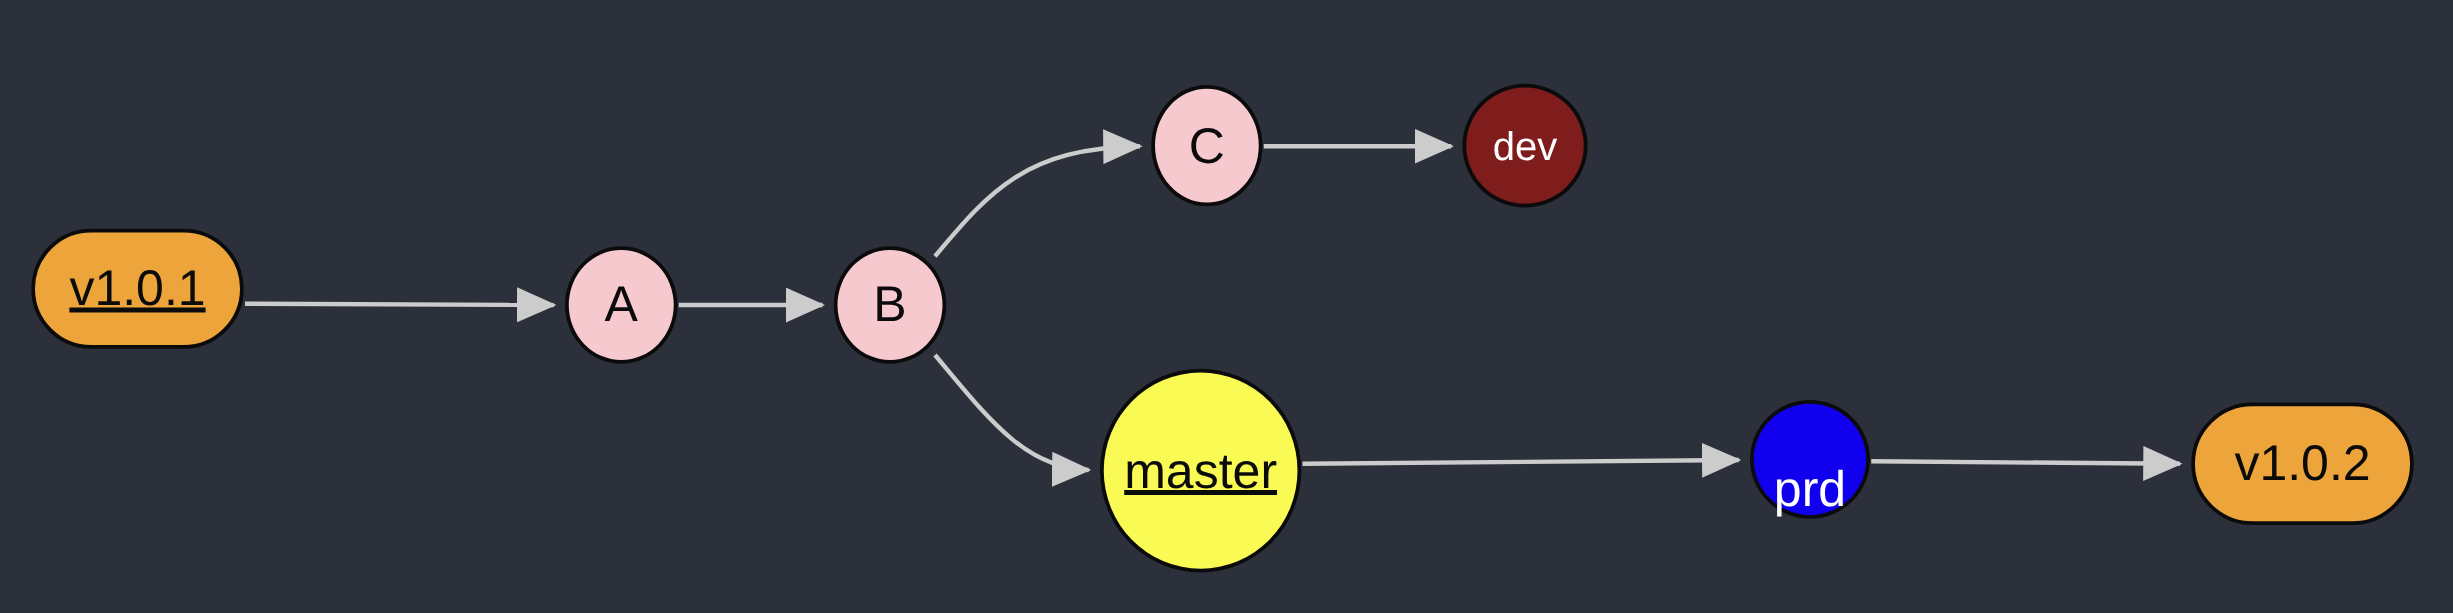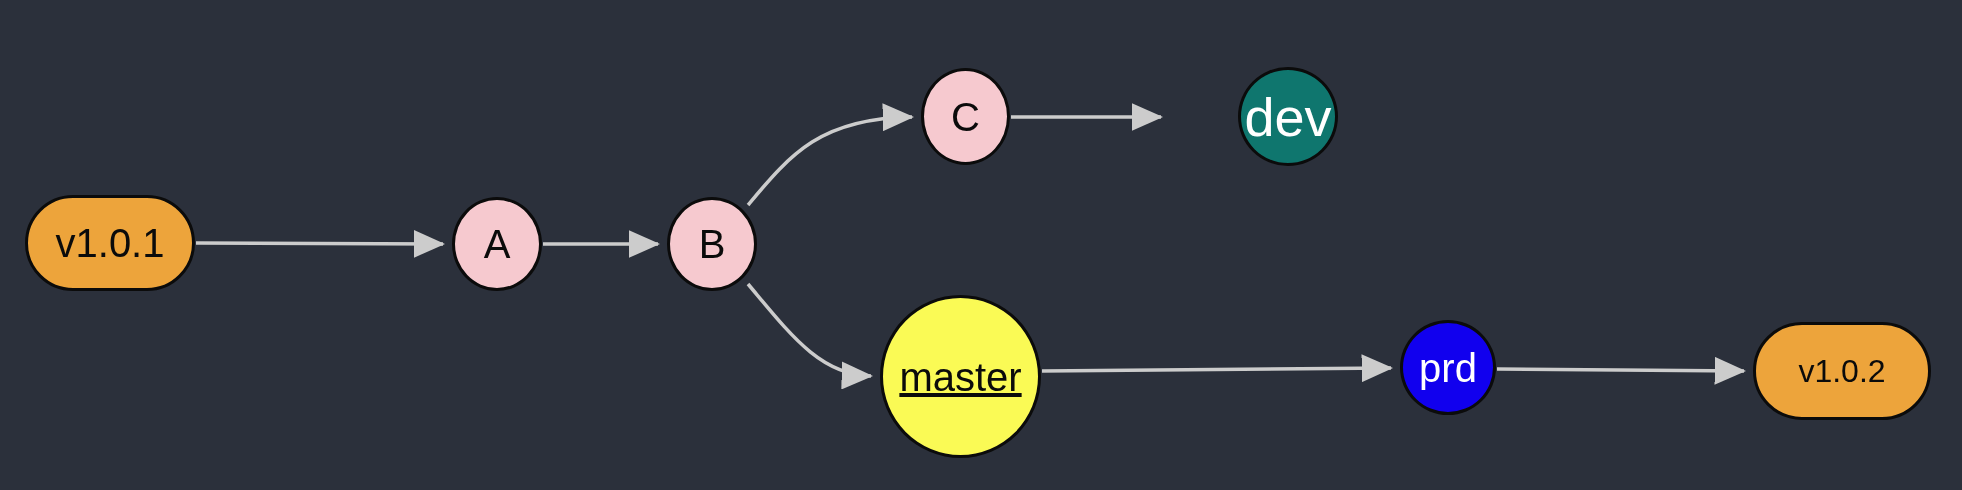--- a/index.html
+++ b/index.html
@@ -54,38 +54,38 @@
         <path d="M 196 243 L 443 244" fill="none" stroke="#cccccc" stroke-width="3.5" marker-end="url(#arrowhead)"></path>
         <path d="M 543 244 L 658 244" fill="none" stroke="#cccccc" stroke-width="3.5" marker-end="url(#arrowhead)"></path>
         <path d="M 748 205 C 790 155 820 118 912 117" fill="none" stroke="#cccccc" stroke-width="3.5" marker-end="url(#arrowhead)"></path>
         <path d="M 748 284 C 790 334 820 375 871 376" fill="none" stroke="#cccccc" stroke-width="3.5" marker-end="url(#arrowhead)"></path>
         <path d="M 1011 117 L 1161 117" fill="none" stroke="#cccccc" stroke-width="3.5" marker-end="url(#arrowhead)"></path>
         <path d="M 1042 371 L 1391 368" fill="none" stroke="#cccccc" stroke-width="3.5" marker-end="url(#arrowhead)"></path>
         <path d="M 1497 369 L 1744 371" fill="none" stroke="#cccccc" stroke-width="3.5" marker-end="url(#arrowhead)"></path>
       </g>
   </svg>
   <div id="node-layer">
-      <div class="node stadium" style="left: 25px; top: 195px; width: 170px; height: 96px; background: rgb(237, 164, 59); border-color: rgb(11, 11, 11); color: rgb(11, 11, 11); font-size: 40px;">
+      <div class="node stadium" style="left: 25px; top: 183px; width: 170px; height: 96px; background: rgb(237, 164, 59); border-color: rgb(11, 11, 11); color: rgb(11, 11, 11); font-size: 40px; text-decoration: underline;">
         <span class="label">v1.0.1</span>
       </div>
       <div class="node ellipse" style="left: 452px; top: 197px; width: 90px; height: 94px; background: rgb(246, 201, 207); border-color: rgb(11, 11, 11); color: rgb(11, 11, 11); font-size: 40px;">
         <span class="label">A</span>
       </div>
       <div class="node ellipse" style="left: 667px; top: 197px; width: 90px; height: 94px; background: rgb(246, 201, 207); border-color: rgb(11, 11, 11); color: rgb(11, 11, 11); font-size: 40px;">
         <span class="label">B</span>
       </div>
       <div class="node ellipse" style="left: 921px; top: 68px; width: 89px; height: 97px; background: rgb(246, 201, 207); border-color: rgb(11, 11, 11); color: rgb(11, 11, 11); font-size: 40px;">
         <span class="label">C</span>
       </div>
-      <div class="node ellipse" style="left: 1238px; top: 67px; width: 100px; height: 99px; background: #0f766e; border-color: rgb(11, 11, 11); color: rgb(255, 255, 255); font-size: 54px;">
+      <div class="node ellipse" style="left: 1170px; top: 67px; width: 100px; height: 99px; background: #7f1d1d; border-color: rgb(11, 11, 11); color: rgb(255, 255, 255); font-size: 32px;">
         <span class="label">dev</span>
       </div>
       <div class="node ellipse" style="left: 880px; top: 295px; width: 161px; height: 163px; background: rgb(250, 250, 85); border-color: rgb(11, 11, 11); color: rgb(11, 11, 11); font-size: 40px; text-decoration: underline;">
         <span class="label">master</span>
       </div>
-      <div class="node ellipse" style="left: 1400px; top: 320px; width: 96px; height: 95px; background: rgb(17, 0, 238); border-color: rgb(11, 11, 11); color: rgb(255, 255, 255); font-size: 40px;">
+      <div class="node ellipse" style="left: 1400px; top: 320px; width: 96px; height: 95px; background: rgb(17, 0, 238); border-color: rgb(11, 11, 11); color: rgb(255, 255, 255); font-size: 40px; align-items: flex-end;">
         <span class="label">prd</span>
       </div>
-      <div class="node stadium" style="left: 1753px; top: 322px; width: 178px; height: 98px; background: rgb(237, 164, 59); border-color: rgb(11, 11, 11); color: rgb(11, 11, 11); font-size: 32px;">
+      <div class="node stadium" style="left: 1753px; top: 322px; width: 178px; height: 98px; background: rgb(237, 164, 59); border-color: rgb(11, 11, 11); color: rgb(11, 11, 11); font-size: 40px;">
         <span class="label">v1.0.2</span>
       </div>
     </div>
 </div>
 
 </body></html>

